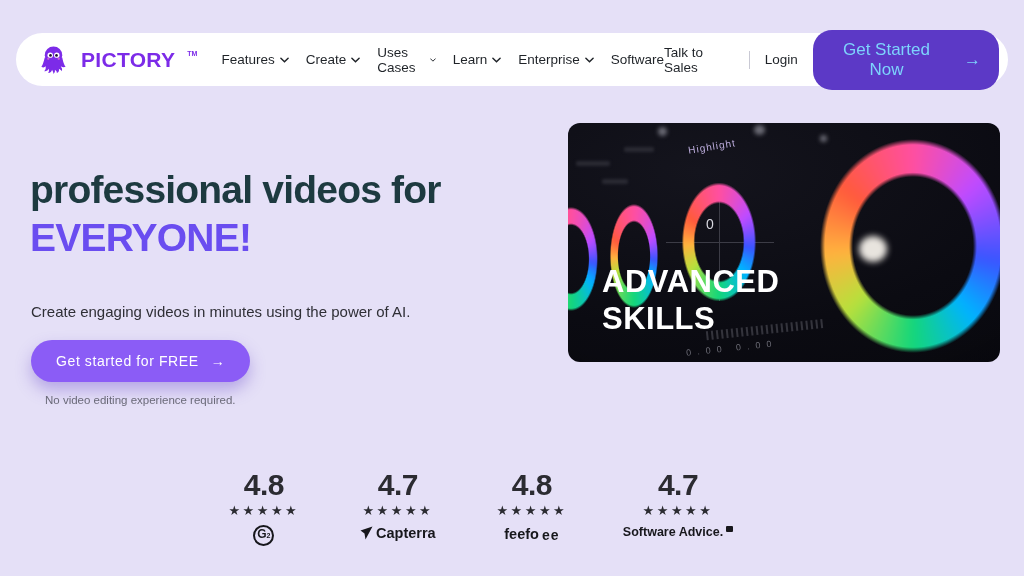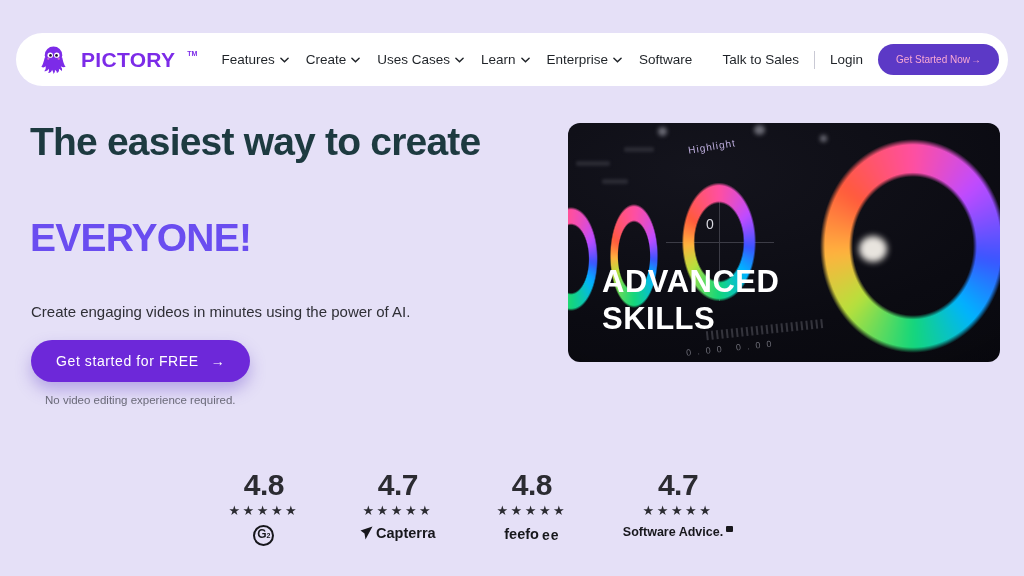--- a/index.html
+++ b/index.html
@@ -25,40 +25,40 @@
   .nav-links { display: flex; align-items: center; gap: 17px; margin-left: 24px; }
   .nav-item {
     display: flex; align-items: center; gap: 5px;
     font-size: 13.5px; color: #1f2328; font-weight: 500; cursor: pointer; text-decoration: none;
   }
   .chev { width: 9px; height: 6px; display: inline-block; }
   .nav-right { margin-left: auto; display: flex; align-items: center; gap: 15px; }
   .nav-text-link { font-size: 13.5px; color: #1f2328; font-weight: 500; cursor: pointer; text-decoration: none; }
   .nav-divider { width: 1px; height: 18px; background: #c9c9d4; }
   .nav-cta {
-    background: #5c39c6; color: #f9a8d4; border: none; cursor: pointer;
+    background: #5c39c6; color: #7dd3fc; border: none; cursor: pointer;
     font-family: "Liberation Sans", sans-serif;
-    font-size: 10px; font-weight: 500; padding: 10px 18px; border-radius: 19px;
-    display: flex; align-items: center; gap: 1px;
+    font-size: 17px; font-weight: 500; padding: 10px 18px; border-radius: 19px;
+    display: flex; align-items: center; gap: 22px;
   }
 
   
   .hero-title {
     position: absolute; left: 30px; top: 118px; width: 520px;
     font-size: 39px; line-height: 48px; font-weight: 700;
     color: #1d3a40; letter-spacing: -0.8px;
   }
   .hero-title .highlight { color: #6a4df0; font-weight: 800; }
   .hero-subtitle {
     position: absolute; left: 31px; top: 303px;
     font-size: 15px; color: #2f2f36; text-align: center;
   }
   .hero-cta {
     position: absolute; left: 31px; top: 340px; height: 42px;
-    background: #6d28d9; color: #ffffff; border: none; cursor: pointer;
+    background: #8b5cf6; color: #ffffff; border: none; cursor: pointer;
     font-family: "Liberation Sans", sans-serif;
     font-size: 14px; font-weight: 500; letter-spacing: 0.6px;
     padding: 0 25px; border-radius: 21px;
     display: flex; align-items: center; gap: 12px;
     box-shadow: 0 8px 16px rgba(92, 57, 198, 0.35);
   }
   .hero-note {
     position: absolute; left: 45px; top: 394px;
     font-size: 11.5px; color: #6a6a78;
   }
@@ -214,22 +214,22 @@
       <span class="nav-divider"></span>
       <a class="nav-text-link">Login</a>
       <button class="nav-cta">
         <span>Get Started Now</span>
         <span>→</span>
       </button>
     </div>
   </header>
 
   <h1 class="hero-title">
-    <span>The easiest way to create</span><br>
     <br>
+    <span>professional videos for</span><br>
     <span class="highlight">EVERYONE!</span>
   </h1>
 
   <p class="hero-subtitle">Create engaging videos in minutes using the power of AI.</p>
 
   <button class="hero-cta">
     <span>Get started for FREE</span>
     <span>→</span>
   </button>
 

